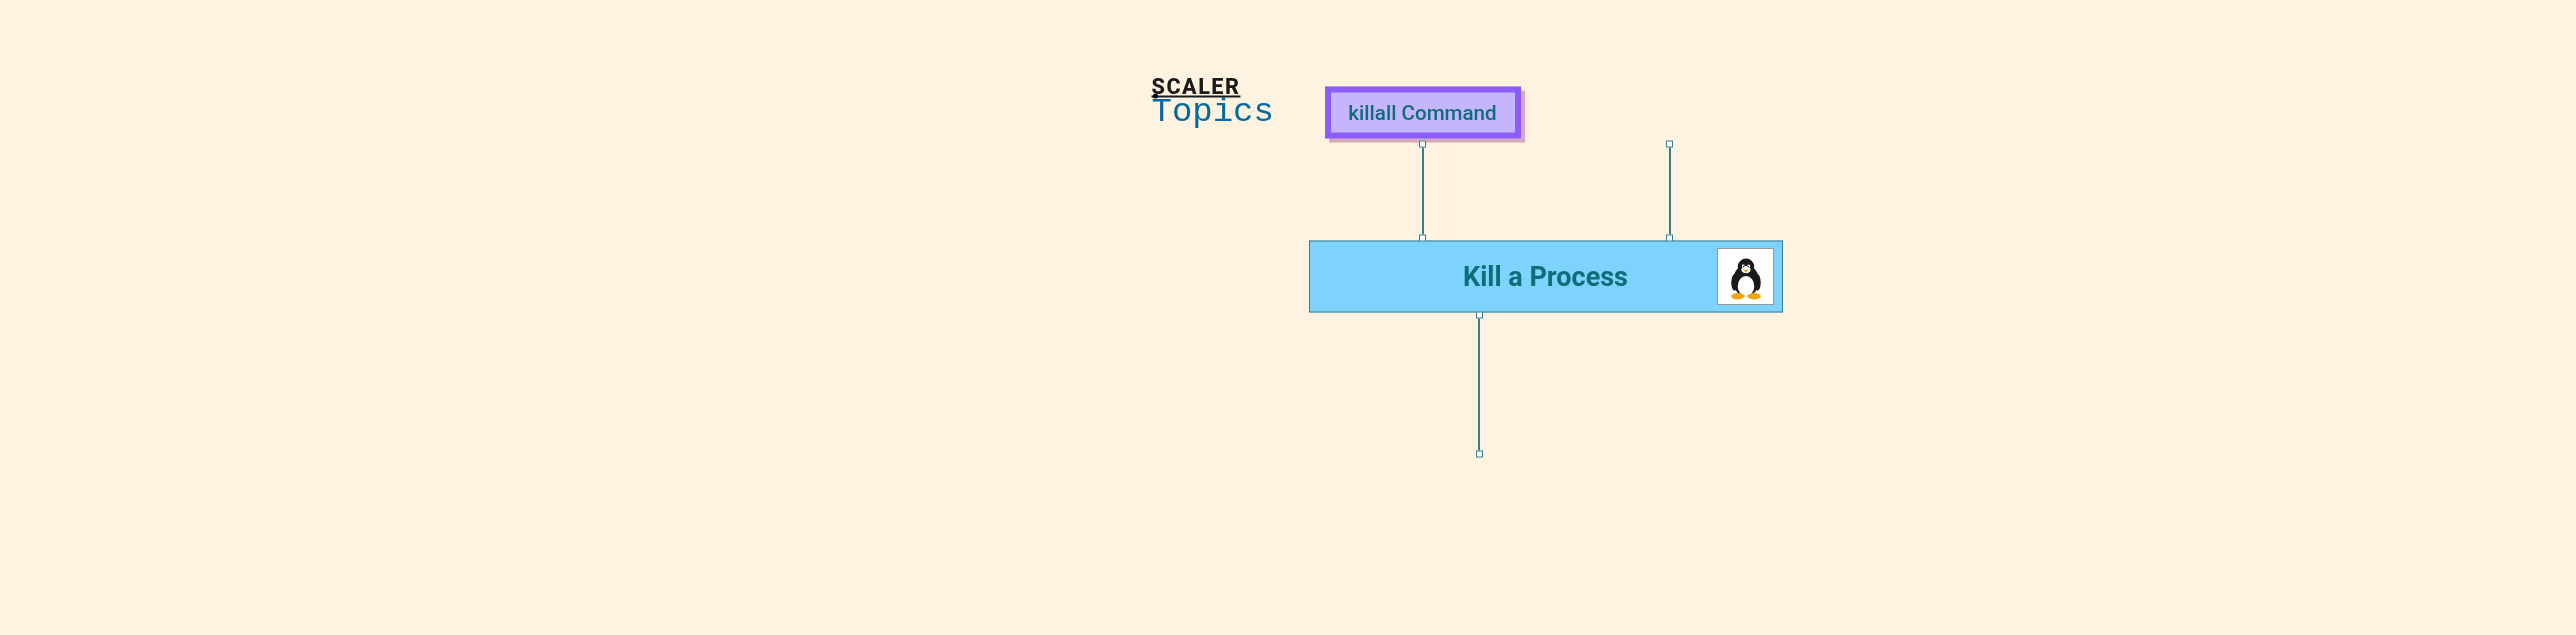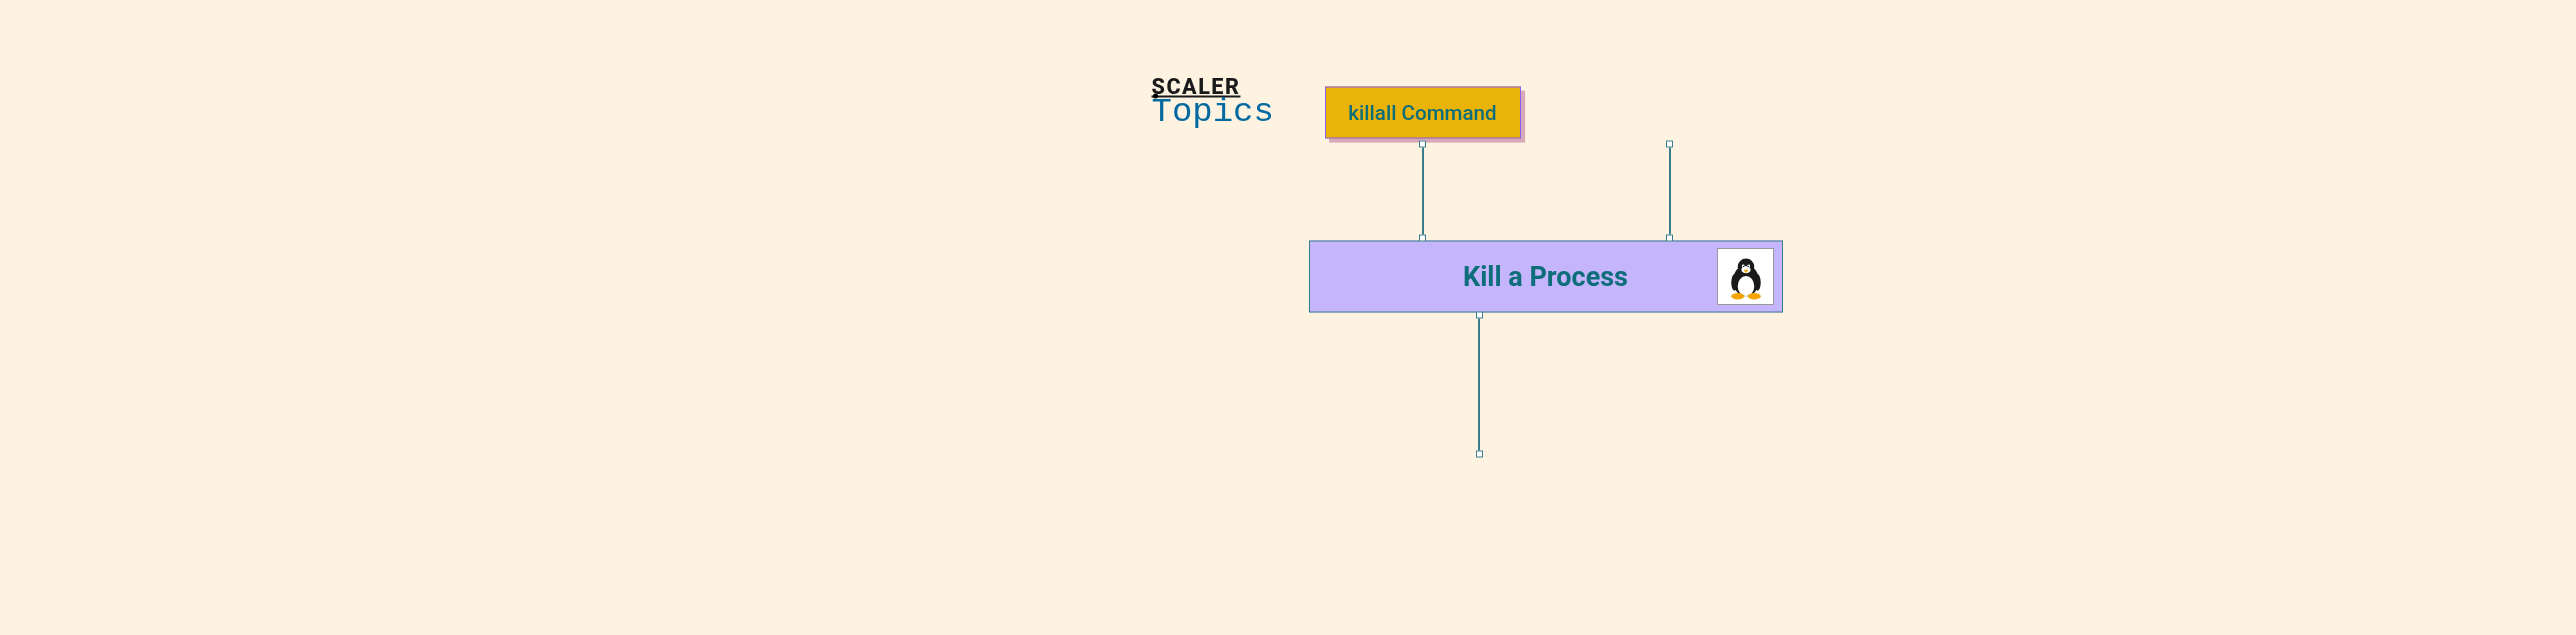--- a/index.html
+++ b/index.html
@@ -43,33 +43,33 @@
     position: absolute;
     left: 1px;
     top: -1px;
     width: 5.2px;
     height: 5.2px;
     background: #000;
     border-radius: 50%;
   }
   .node {
     position: absolute;
-    background: #eab308;
-    border: 1px solid #8b5cf6;
+    background: #c4b5fd;
+    border: 6px solid #8b5cf6;
     box-shadow: 4.1px 4.1px 0 #d8a9b8;
     display: flex;
     align-items: center;
     justify-content: center;
     font-size: 20.6px;
     color: #0d6e7a;
     font-weight: 500;
   }
   .node-center {
     position: absolute;
-    background: #c4b5fd;
+    background: #7dd3fc;
     border: 1px solid #3a7d8a;
     display: flex;
     align-items: center;
     justify-content: center;
     font-size: 27px;
     font-weight: 700;
     color: #0d6e7a;
   }
   .penguin-box {
     position: absolute;

